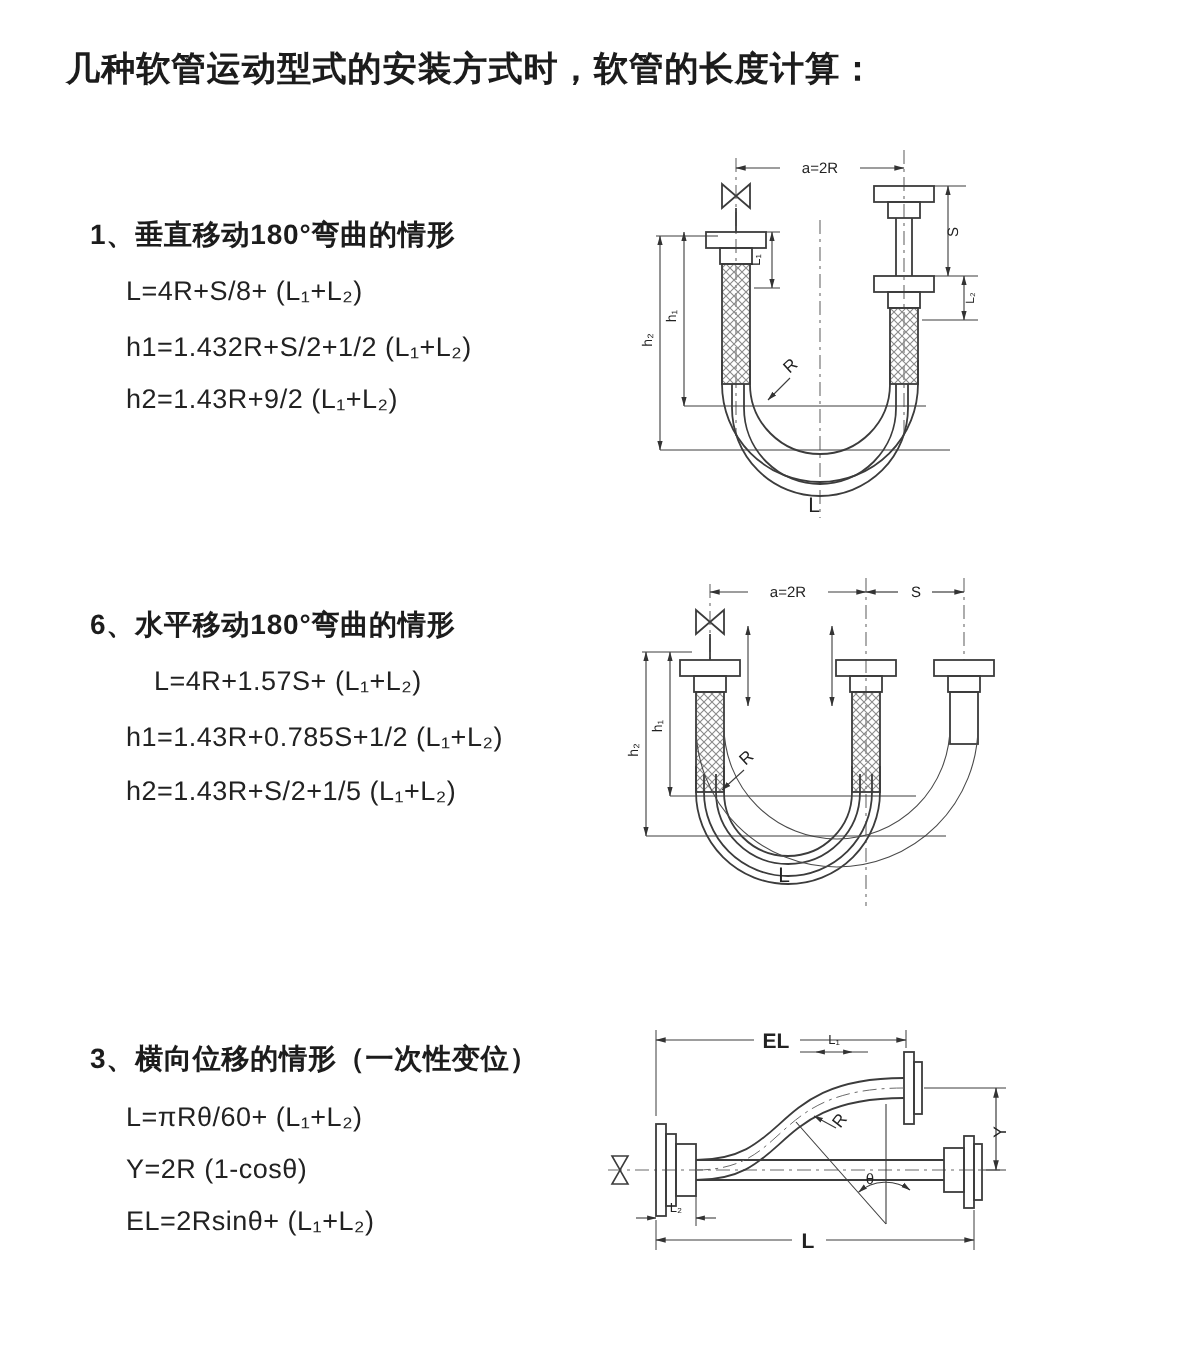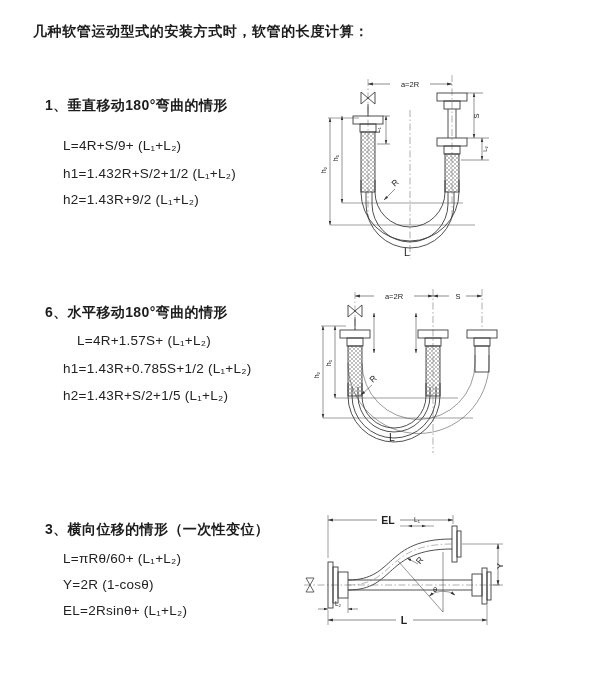--- a/index.html
+++ b/index.html
@@ -2,32 +2,32 @@
 <html><head>
 <meta charset="utf-8">
 <style>
   html,body{margin:0;padding:0;}
   body{
     width:600px;height:675px;background:#ffffff;position:relative;overflow:hidden;
     font-family:"Liberation Sans","DejaVu Sans",sans-serif;color:#1c1c1c;
     -webkit-font-smoothing:antialiased;
   }
   .abs{position:absolute;white-space:nowrap;}
-  .doc-title{left:33px;top:23px;font-size:14px;font-weight:700;letter-spacing:.6px;}
+  .doc-title{left:33px;top:23px;font-size:17px;font-weight:700;letter-spacing:.6px;}
   .sec-heading{font-size:14px;font-weight:700;letter-spacing:.4px;}
   .formula{font-size:13.5px;font-weight:400;letter-spacing:.25px;color:#222;}
   svg text{font-family:"Liberation Sans","DejaVu Sans",sans-serif;fill:#222;}
 </style>
 </head>
 <body>
 
 <div class="abs doc-title">几种软管运动型式的安装方式时，软管的长度计算：</div>
 
-<div class="abs sec-heading" style="left:45px;top:97px">1、垂直移动180°弯曲的情形</div>
-<div class="abs formula" style="left:63px;top:138px">L=4R+S/9+ (L₁+L₂)</div>
+<div class="abs sec-heading" style="left:45px;top:109px">1、垂直移动180°弯曲的情形</div>
+<div class="abs formula" style="left:63px;top:138px">L=4R+S/8+ (L₁+L₂)</div>
 <div class="abs formula" style="left:63px;top:166px">h1=1.432R+S/2+1/2 (L₁+L₂)</div>
 <div class="abs formula" style="left:63px;top:192px">h2=1.43R+9/2 (L₁+L₂)</div>
 
 <div class="abs sec-heading" style="left:45px;top:304px">6、水平移动180°弯曲的情形</div>
 <div class="abs formula" style="left:77px;top:333px">L=4R+1.57S+ (L₁+L₂)</div>
 <div class="abs formula" style="left:63px;top:361px">h1=1.43R+0.785S+1/2 (L₁+L₂)</div>
 <div class="abs formula" style="left:63px;top:388px">h2=1.43R+S/2+1/5 (L₁+L₂)</div>
 
 <div class="abs sec-heading" style="left:45px;top:521px">3、横向位移的情形（一次性变位）</div>
 <div class="abs formula" style="left:63px;top:551px">L=πRθ/60+ (L₁+L₂)</div>

